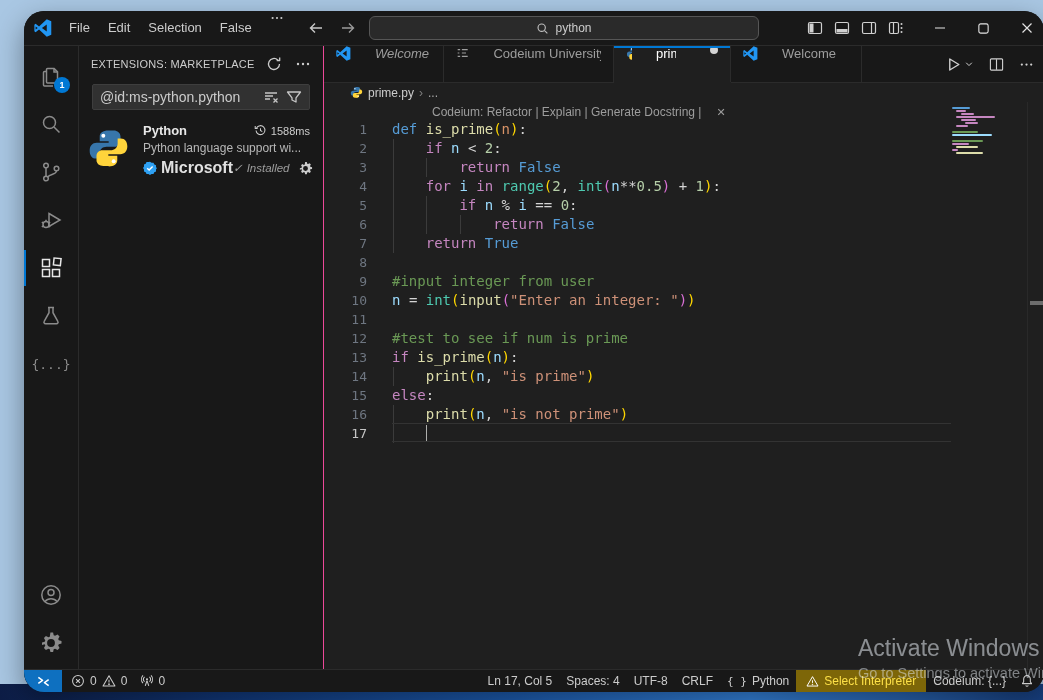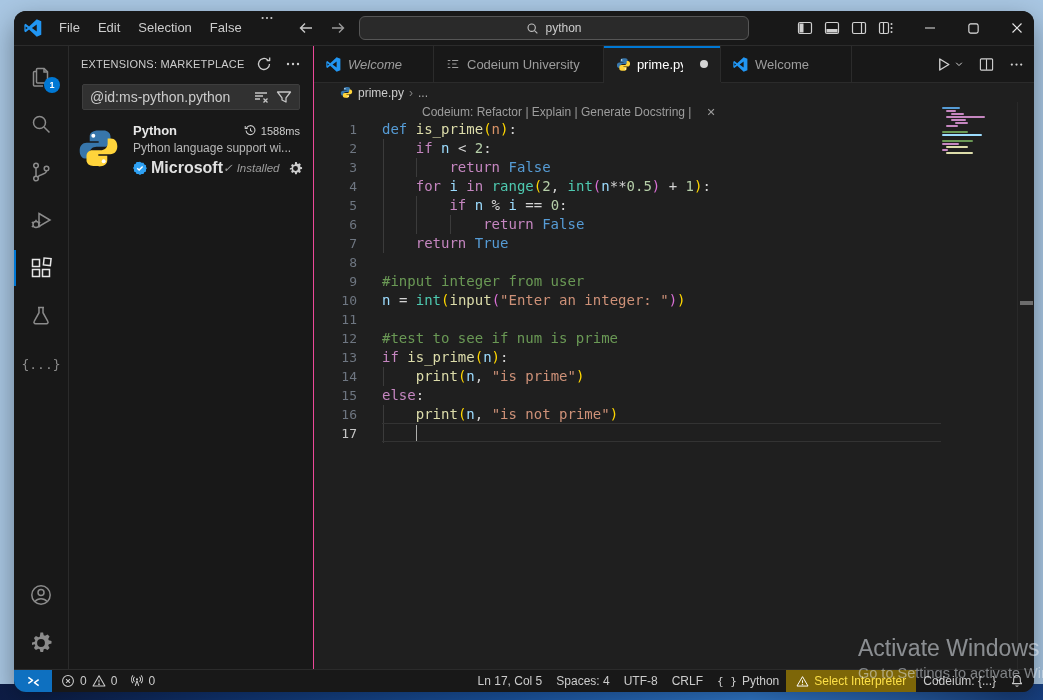--- a/index.html
+++ b/index.html
@@ -1,22 +1,22 @@
 <!DOCTYPE html>
 <html><head>
 <meta charset="utf-8">
 <style>
   * { margin:0; padding:0; box-sizing:border-box; }
   html,body { background:#a9c7e3; }
   .desktop { position:relative; width:1043px; height:700px; overflow:hidden;
              background:#a9c7e3; font-family:"Liberation Sans",sans-serif; }
   .wallpaper { position:absolute; left:0; right:0; bottom:0; height:16px;
     background:linear-gradient(90deg,#0d1d46 0%,#123a7e 22%,#1d5cb0 48%,#3584de 72%,#2a66b4 86%,#173f80 100%); }
-  .window { position:absolute; left:14px; top:11px; width:1020px; height:681px;
-    background:#1f1f1f; border-radius:12px; overflow:hidden; display:flex; flex-direction:column;
+  .window { position:absolute; left:24px; top:11px; width:1020px; height:681px;
+    background:#1f1f1f; border-radius:20px; overflow:hidden; display:flex; flex-direction:column;
     box-shadow:0 10px 28px rgba(0,0,0,.38); }
 
   
   .titlebar { height:35px; flex:none; background:#181818; border-bottom:1px solid #2b2b2b;
     display:flex; align-items:center; position:relative; color:#cccccc; }
   .tb-logo { margin-left:10px; width:18px; height:18px; flex:none; }
   .menus { display:flex; margin-left:8px; }
   .menu-item { padding:0 9px; font-size:13px; line-height:34px; color:#cccccc; cursor:default; }
   .nav-arrows { position:absolute; left:284px; display:flex; gap:16px; align-items:center; }
   .cmd-center { position:absolute; left:345px; top:5px; width:390px; height:24px;
@@ -55,21 +55,21 @@
   .ext-time { display:flex; align-items:center; gap:4px; font-size:11px; color:#cccccc; }
   .ext-desc { margin-top:3px; font-size:12px; color:#b8b8b8; white-space:nowrap; overflow:hidden; }
   .ext-row3 { margin-top:4px; display:flex; align-items:center; }
   .ext-pub { display:flex; align-items:center; gap:4px; font-size:16px; font-weight:bold; color:#e0e0e0; }
   .ext-installed { margin-left:auto; font-size:11.5px; font-style:italic; color:#9d9d9d; display:flex; gap:4px; align-items:center; }
   .ext-gear { margin-left:9px; color:#cccccc; }
 
   
   .editor { flex:1; min-width:0; background:#1f1f1f; display:flex; flex-direction:column; position:relative; }
   .tabbar { height:37px; flex:none; background:#181818; border-bottom:1px solid #2b2b2b; display:flex; position:relative; }
-  .tab { display:flex; align-items:center; gap:7px; padding:0 12px; font-size:13px; color:#9d9d9d;
+  .tab { display:flex; gap:24px; padding:0 12px; font-size:13px; color:#9d9d9d;
     background:#181818; border-right:1px solid #2b2b2b; position:relative; flex:none; }
   .tab .tab-label { white-space:nowrap; overflow:hidden; }
   .tab.italic .tab-label { font-style:italic; }
   .tab.active { background:#1f1f1f; color:#ffffff; box-shadow:0 1px 0 #1f1f1f; }
   .tab.active::before { content:""; position:absolute; left:0; right:0; top:0; height:2px; background:#0078d4; }
   .dirty-dot { width:8px; height:8px; border-radius:50%; background:#d4d4d4; margin-left:10px; flex:none; }
   .editor-actions { position:absolute; right:10px; top:0; height:36px; display:flex; align-items:center; gap:15px; color:#d0d0d0; }
   .run-group { display:flex; align-items:center; gap:2px; }
   .breadcrumbs { height:19px; flex:none; display:flex; align-items:center; gap:5px; padding-left:26px;
     font-size:12px; color:#a9a9a9; }

